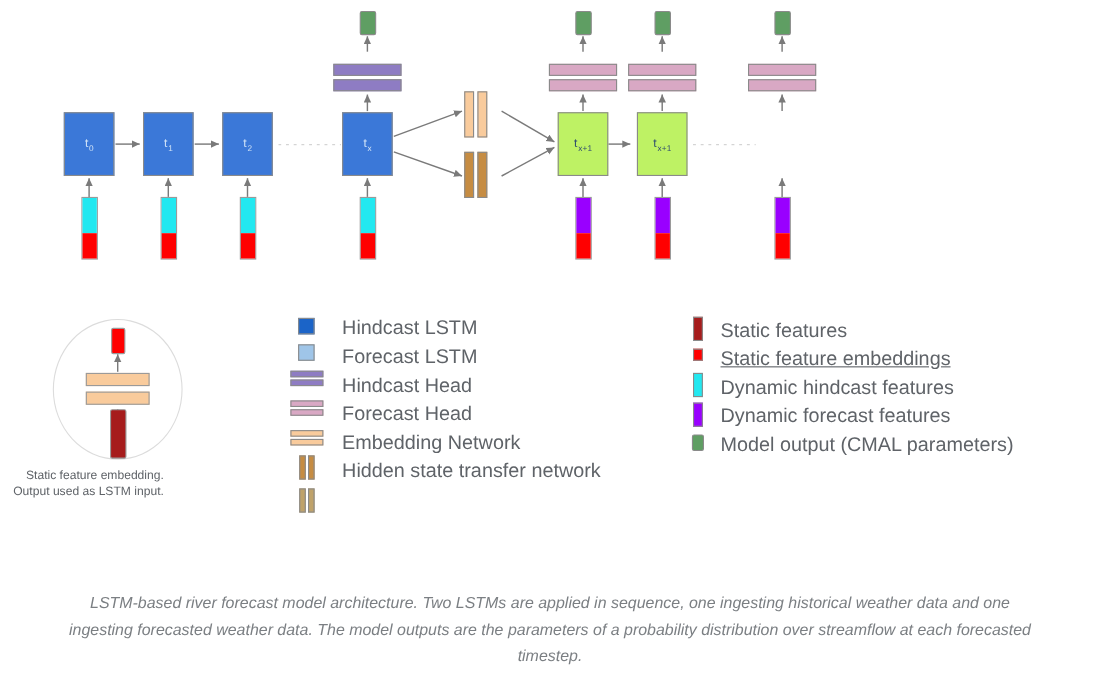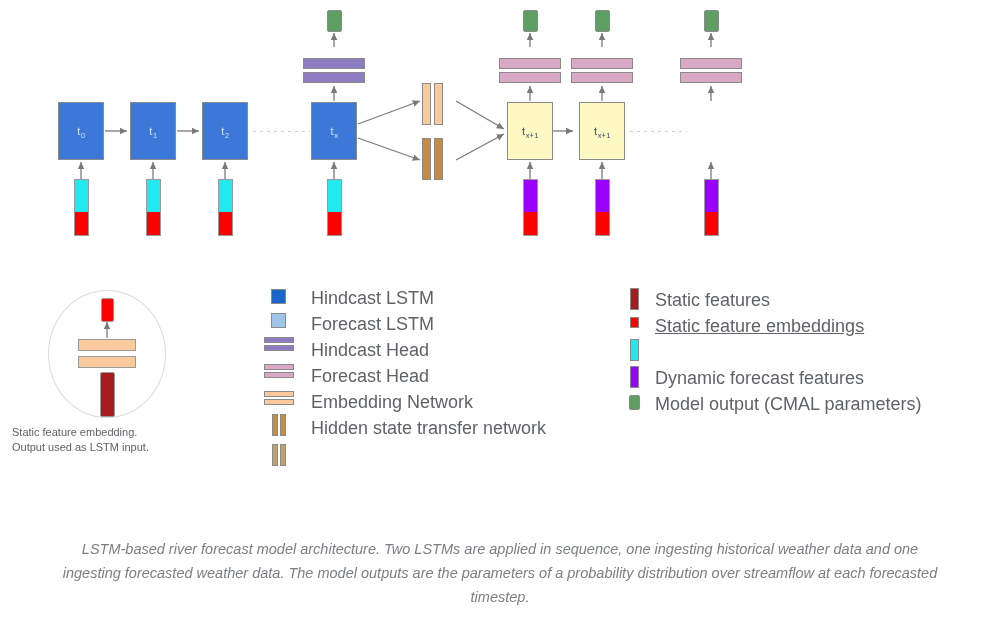--- a/index.html
+++ b/index.html
@@ -12,34 +12,34 @@
     height: 626px;
     position: relative;
     font-family: "Liberation Sans", sans-serif;
     overflow: hidden;
   }
   #stage {
     position: absolute;
     left: 0; top: 0;
     width: 1000px; height: 626px;
   }
-  .abs { position: absolute; }
+  .abs { position: absolute; text-align: right; }
 
   
   .cell {
     width: 46px;
     height: 58px;
     border: 1px solid #8a8a8a;
     box-sizing: border-box;
     display: flex;
     align-items: center;
     justify-content: center;
   }
   .cell-hind { background: #3b78d8; }
-  .cell-fore { background: #fef9c3; }
+  .cell-fore { background: #bef264; }
   .cell-label {
     font-size: 11px;
     line-height: 1;
     letter-spacing: 0.2px;
   }
   .cell-hind .cell-label { color: #cfe2f7; }
   .cell-fore .cell-label { color: #31506e; }
   .cell-label sub {
     font-size: 7.5px;
     vertical-align: baseline;
@@ -367,18 +367,19 @@
   <div class="abs legend-label" style="left:311px; top:419px;">Hidden state transfer network</div>
 
   <div class="abs lg-bar" style="left:630px; top:288px; background:#a61c1c;"></div>
   <div class="abs lg-bar-sm" style="left:630px; top:317px; background:#ff0000;"></div>
   <div class="abs lg-bar" style="left:630px; top:339px; background:#22e8f0;"></div>
   <div class="abs lg-bar" style="left:630px; top:366px; background:#9900ff;"></div>
   <div class="abs lg-out" style="left:629px; top:395px; background:#5f9e63;"></div>
 
   <div class="abs legend-label" style="left:655px; top:291px;">Static features</div>
   <div class="abs legend-label" style="left:655px; top:317px;text-decoration:underline;">Static feature embeddings</div>
+  <div class="abs legend-label" style="left:655px; top:343px;">Dynamic hindcast features</div>
   <div class="abs legend-label" style="left:655px; top:395px;">Model output (CMAL parameters)</div>
   <div class="abs legend-label" style="left:655px; top:369px;">Dynamic forecast features</div>
 
   <div id="caption">LSTM-based river forecast model architecture. Two LSTMs are applied in sequence, one ingesting historical weather data and one ingesting forecasted weather data. The model outputs are the parameters of a probability distribution over streamflow at each forecasted timestep.</div>
 
 </div>
 
 </body></html>

